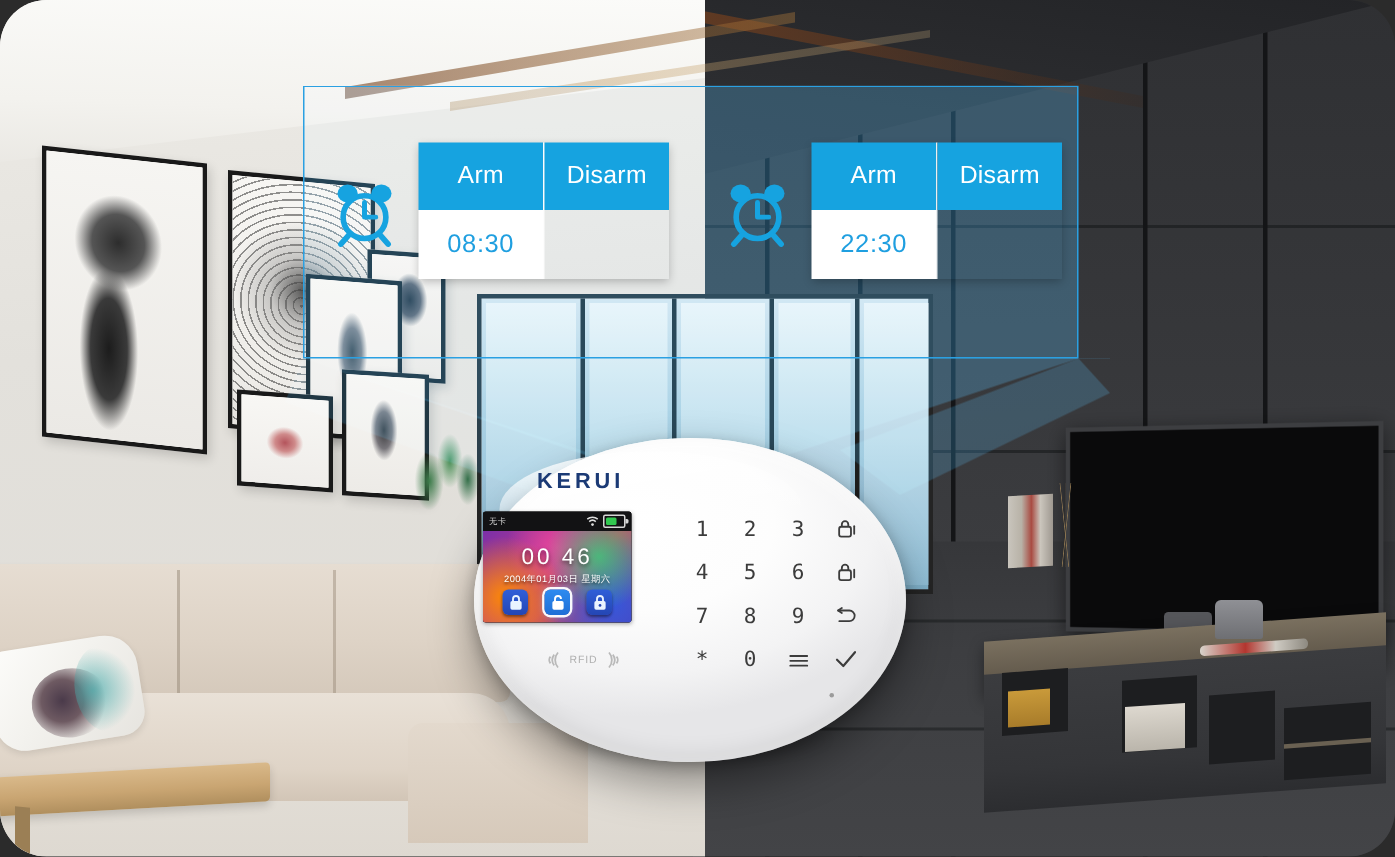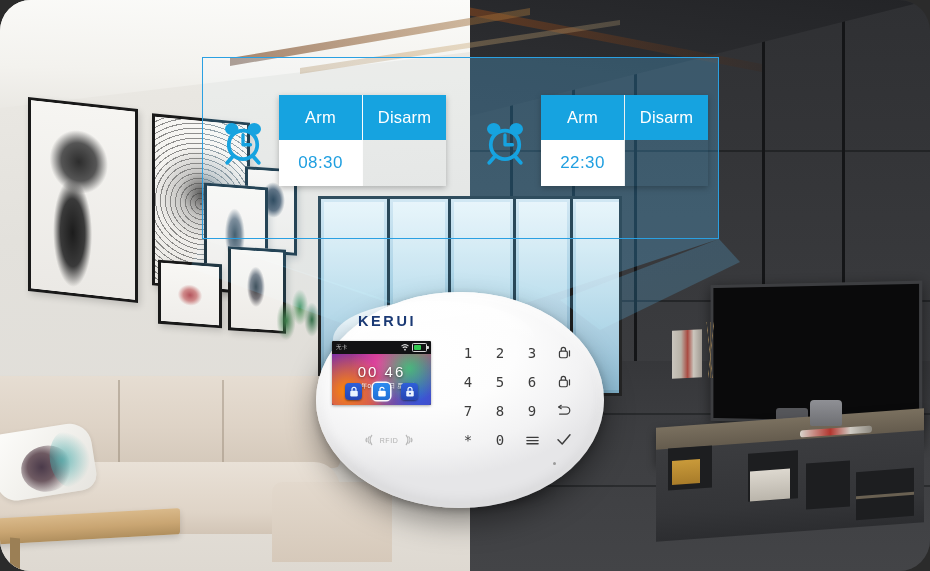--- a/index.html
+++ b/index.html
@@ -292,21 +292,21 @@
   }
   .kerui-logo{
     position:absolute;left:42px;top:21px;
     font-size:14.5px;font-weight:bold;letter-spacing:2.6px;
     color:#1b3a75;
     font-family:"Liberation Sans","DejaVu Sans",sans-serif;
   }
 
   
   .lcd{
-    position:absolute;left:16px;top:49px;width:99px;height:64px;
+    position:absolute;left:6px;top:49px;width:99px;height:74px;
     background:#111;border-radius:2px;overflow:hidden;
     box-shadow:inset 0 0 0 1.5px #0b0b0b, 0 1px 3px rgba(0,0,0,.35);
   }
   .lcd-wall{
     position:absolute;left:0;top:13px;right:0;bottom:0;
     background:
       radial-gradient(circle at 14% 72%,rgba(255,140,0,.95) 0%,rgba(255,140,0,0) 42%),
       radial-gradient(circle at 78% 28%,rgba(60,200,120,.85) 0%,rgba(60,200,120,0) 40%),
       radial-gradient(circle at 50% 18%,rgba(235,70,160,.9) 0%,rgba(235,70,160,0) 48%),
       radial-gradient(circle at 86% 78%,rgba(40,90,230,.9) 0%,rgba(40,90,230,0) 46%),

